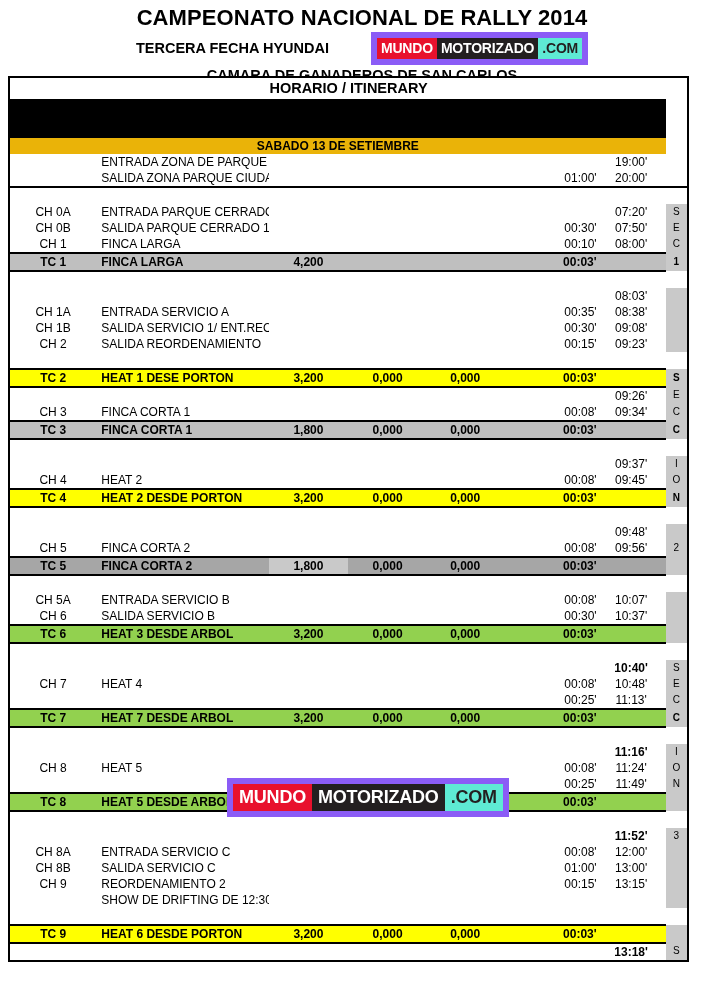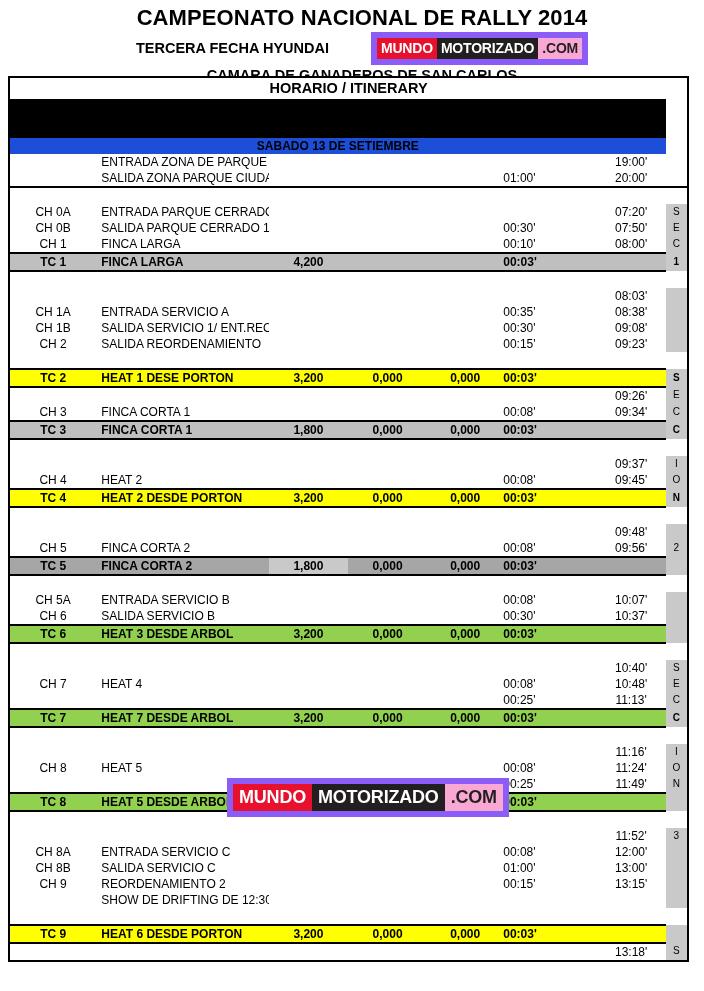--- a/index.html
+++ b/index.html
@@ -12,21 +12,21 @@
   .t1{font-size:22px;font-weight:bold;letter-spacing:.1px;color:#000;line-height:1.12;}
   .t2row{display:flex;align-items:center;justify-content:center;gap:42px;margin-top:1px;}
   .t2{font-size:14.5px;font-weight:bold;color:#000;}
   .t3{font-size:14.5px;font-weight:bold;color:#000;margin-top:2px;}
 
   
   .logo{display:inline-flex;align-items:stretch;height:21px;border:6px solid #8b5cf6;}
   .logo span{display:flex;align-items:center;font-weight:bold;font-size:14px;letter-spacing:-.2px;padding:0 4px;}
   .logo .l1{background:#e8112d;color:#fff;}
   .logo .l2{background:#231f20;color:#fff;}
-  .logo .l3{background:#f9a8d4;color:#231f20;}
+  .logo .l3{background:#5eead4;color:#231f20;}
   .logo-wm{position:absolute;left:227px;top:778px;z-index:6;}
   .logo-wm .logo{height:27px;}
   .logo-wm .logo span{font-size:18px;padding:0 6px;}
 
   
   .frame{position:absolute;left:8px;top:76px;width:681px;border:2px solid #000;
          box-sizing:border-box;background:#fff;}
   .horario{text-align:center;font-size:14.5px;font-weight:bold;padding:2px 0 3px;}
 
   
@@ -40,40 +40,40 @@
   col.c-dtc {width:78px;}
   col.c-dch {width:78px;}
   col.c-tot {width:75px;}
   col.c-time{width:92px;}
   col.c-car {width:68px;}
   col.c-sec {width:21px;}
 
   .code{text-align:center;}
   .loc{text-align:left;padding-left:5px !important;}
   .num{text-align:center;}
-  .time{text-align:left;}
+  .time{text-align:right;}
   .car{text-align:center;}
 
   .hdr td{background:#000;color:#fff;font-weight:bold;font-size:12px;text-align:center;
           height:18px;line-height:14px;padding:3px 0 4px !important;}
   .hdr .two{display:block;}
   .hdr .two i{display:block;font-style:normal;}
 
-  .dayband td{background:#1d4ed8;font-weight:bold;font-size:12px;text-align:center;height:16px;}
+  .dayband td{background:#eab308;font-weight:bold;font-size:12px;text-align:center;height:16px;}
   .spacer-sm td{height:6px;}
 
   tr.stage td{font-weight:bold;border-top:2px solid #000;border-bottom:2px solid #000;}
   tr.stage.gray td{background:#bfbfbf;}
   tr.stage.gray2 td{background:#a6a6a6;}
   tr.stage.gray2 td.litecell{background:#c9c9c9;}
   tr.stage.yellow td{background:#ffff00;}
   tr.stage.green td{background:#92d14f;}
   tr.stage td.sec{background:#c9c9c9 !important;border-top:none;border-bottom:none;}
 
-  .b{font-weight:normal;}
+  .b{font-weight:bold;}
 
   
   td.sec{background:#c9c9c9;width:21px;text-align:center;font-size:9.5px;
          line-height:10px;font-weight:normal;color:#333;padding:0 !important;}
   td.secblank{background:#fff;}
   .secletter{display:block;font-size:10px;line-height:10.5px;letter-spacing:0;}
   .gapline td{height:7px;border-top:2px solid #000;}
 </style>
 </head>
 <body>

